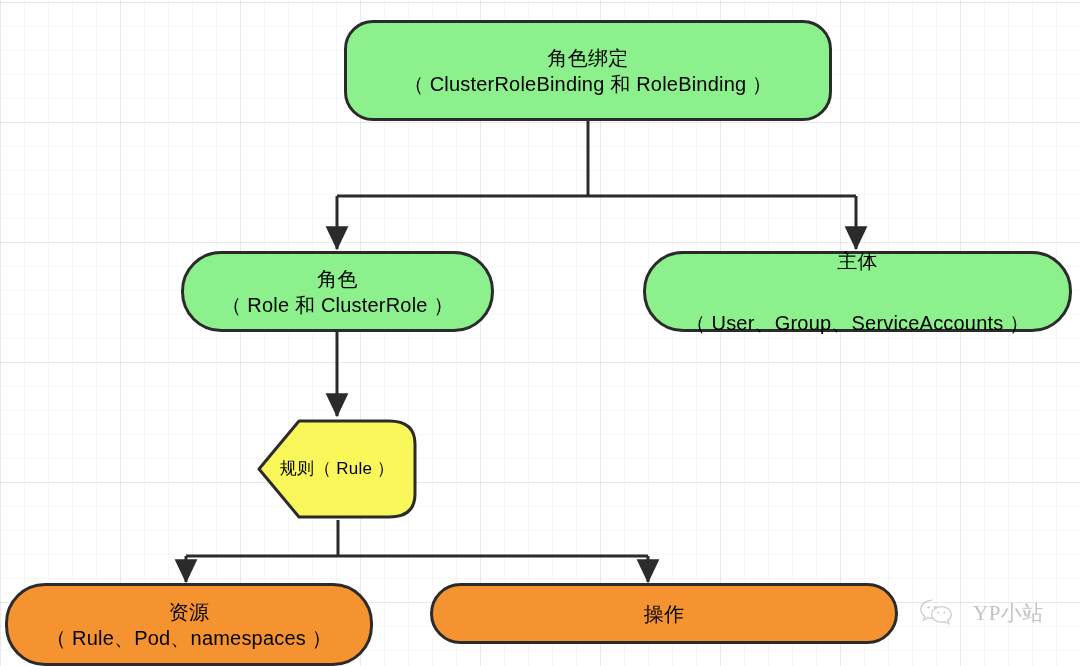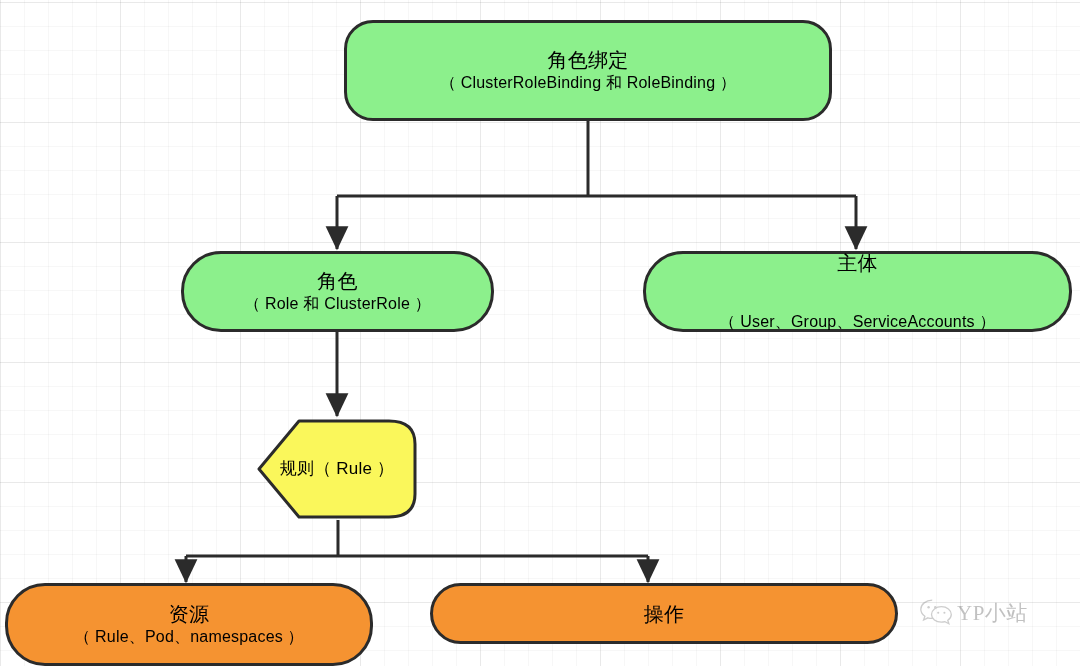--- a/index.html
+++ b/index.html
@@ -46,21 +46,21 @@
     color: #000000;
     line-height: 1.30;
     z-index: 3;
   }
   .node .ttl {
     font-size: 20px;
     letter-spacing: 0.2px;
     white-space: nowrap;
   }
   .node .sub {
-    font-size: 16px;
+    font-size: 20px;
     letter-spacing: 0.2px;
     white-space: nowrap;
   }
 
   .rect-node {
     border: 3px solid #2b2b2b;
     border-radius: 2px;
   }
   .round-node {
     border: 3px solid #2b2b2b;
@@ -83,21 +83,21 @@
   .hex-node svg {
     position: absolute;
     left: 0; top: 0;
   }
   .hex-node .ttl, .hex-node .sub { font-size: 17px; }
 
   #watermark {
     position: absolute;
     display: flex;
     align-items: center;
-    gap: 0;
+    gap: 16px;
     z-index: 5;
     opacity: 0.42;
     color: #6d6d6d;
     font-size: 21px;
     white-space: nowrap;
     user-select: none;
   }
   #watermark .wm-text {
     font-family: "Liberation Serif", "DejaVu Serif", serif;
     letter-spacing: 0.5px;

